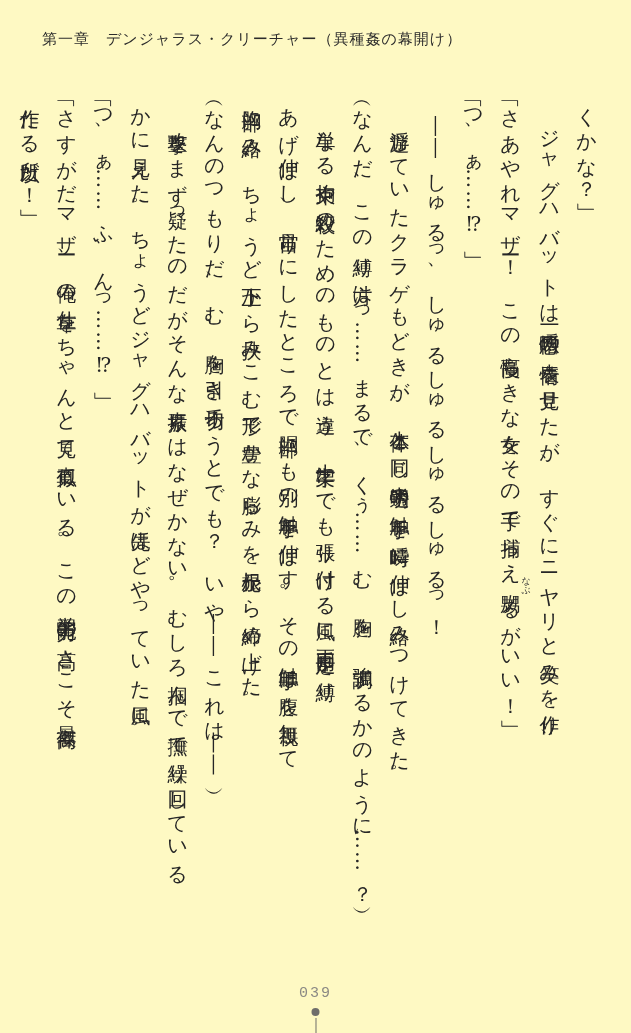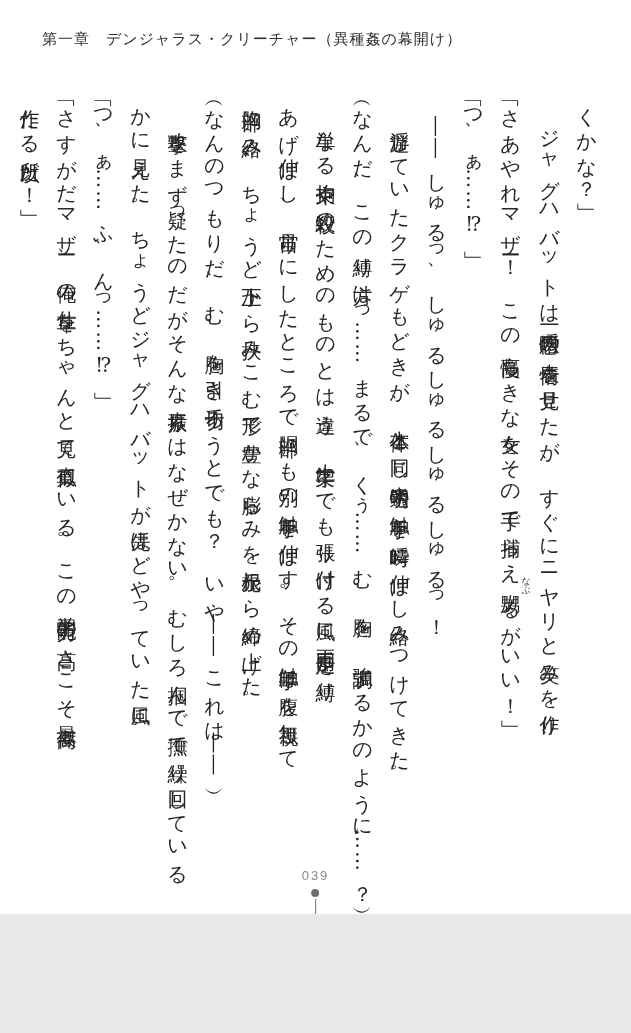--- a/index.html
+++ b/index.html
@@ -3,23 +3,23 @@
 <meta charset="utf-8">
 <style>
   html, body {
     margin: 0;
     padding: 0;
     background: #e8e8e8;
   }
   .page {
     position: relative;
     width: 631px;
-    height: 914px;
+    height: 1033px;
     margin: 0 auto;
-    background: #ffffff;
+    background: #fef9c3;
     overflow: hidden;
     font-family: "DejaVu Serif", "Liberation Serif", serif;
     color: #262626;
   }
   .chapter-header {
     position: absolute;
     top: 30px;
     left: 42px;
     font-size: 15px;
     letter-spacing: 1px;
@@ -49,22 +49,22 @@
   .footer {
     position: absolute;
     left: 50%;
     bottom: 0;
     transform: translateX(-50%);
     display: flex;
     flex-direction: column;
     align-items: center;
   }
   .page-number {
-    font-family: Liberation Sans, sans-serif;
-    font-size: 13px;
+    font-family: Liberation Mono, monospace;
+    font-size: 15px;
     letter-spacing: 2px;
     color: #8b8984;
     line-height: 1;
   }
   .footer-dot {
     width: 8px;
     height: 8px;
     border-radius: 50%;
     background: #6f6e6a;
     margin-top: 7px;

